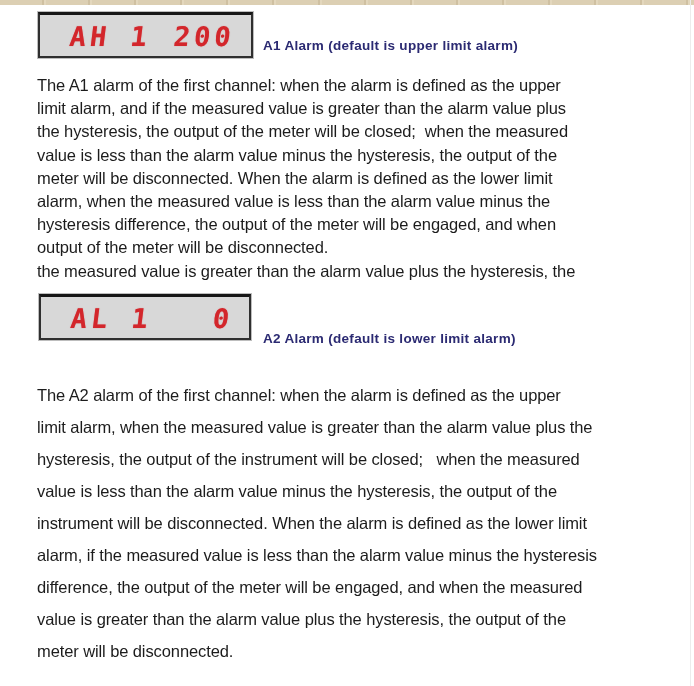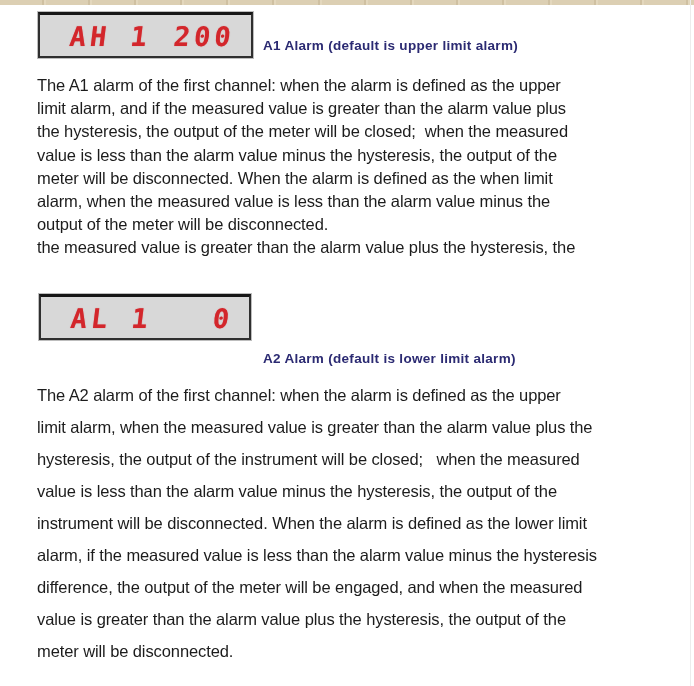--- a/index.html
+++ b/index.html
@@ -61,21 +61,21 @@
   .heading {
     position: absolute;
     left: 263px;
     font-weight: bold;
     font-size: 13.5px;
     color: #2b2a72;
     white-space: nowrap;
     letter-spacing: 0.3px;
   }
   .heading.h1 { top: 38px; }
-  .heading.h2 { top: 351px; }
+  .heading.h2 { top: 331px; }
   .para {
     position: absolute;
     left: 37px;
     white-space: nowrap;
     font-size: 16.5px;
     letter-spacing: -0.1px;
     margin-top: 8px;
   }
   .para.p1 { top: 66px;  line-height: 23.2px; }
   .para.p2 { top: 371px; line-height: 32px; }
@@ -90,22 +90,23 @@
 <div class="led-box box1">
   <span class="seg">AH 1</span>
   <span class="seg">200</span>
 </div>
 <div class="heading h1">A1 Alarm (default is upper limit alarm)</div>
 <div class="para p1">
     <div class="line">The A1 alarm of the first channel: when the alarm is defined as the upper</div>
     <div class="line">limit alarm, and if the measured value is greater than the alarm value plus</div>
     <div class="line">the hysteresis, the output of the meter will be closed;  when the measured</div>
     <div class="line">value is less than the alarm value minus the hysteresis, the output of the</div>
-    <div class="line">meter will be disconnected. When the alarm is defined as the when limit</div>
+    <div class="line">meter will be disconnected. When the alarm is defined as the lower limit</div>
     <div class="line">alarm, when the measured value is less than the alarm value minus the</div>
+    <div class="line">hysteresis difference, the output of the meter will be engaged, and when</div>
     <div class="line">output of the meter will be disconnected.</div>
     <div class="line">the measured value is greater than the alarm value plus the hysteresis, the</div>
   </div>
 
 <div class="led-box box2">
   <span class="seg">AL 1</span>
   <span class="seg">0</span>
 </div>
 <div class="heading h2">A2 Alarm (default is lower limit alarm)</div>
 <div class="para p2">

